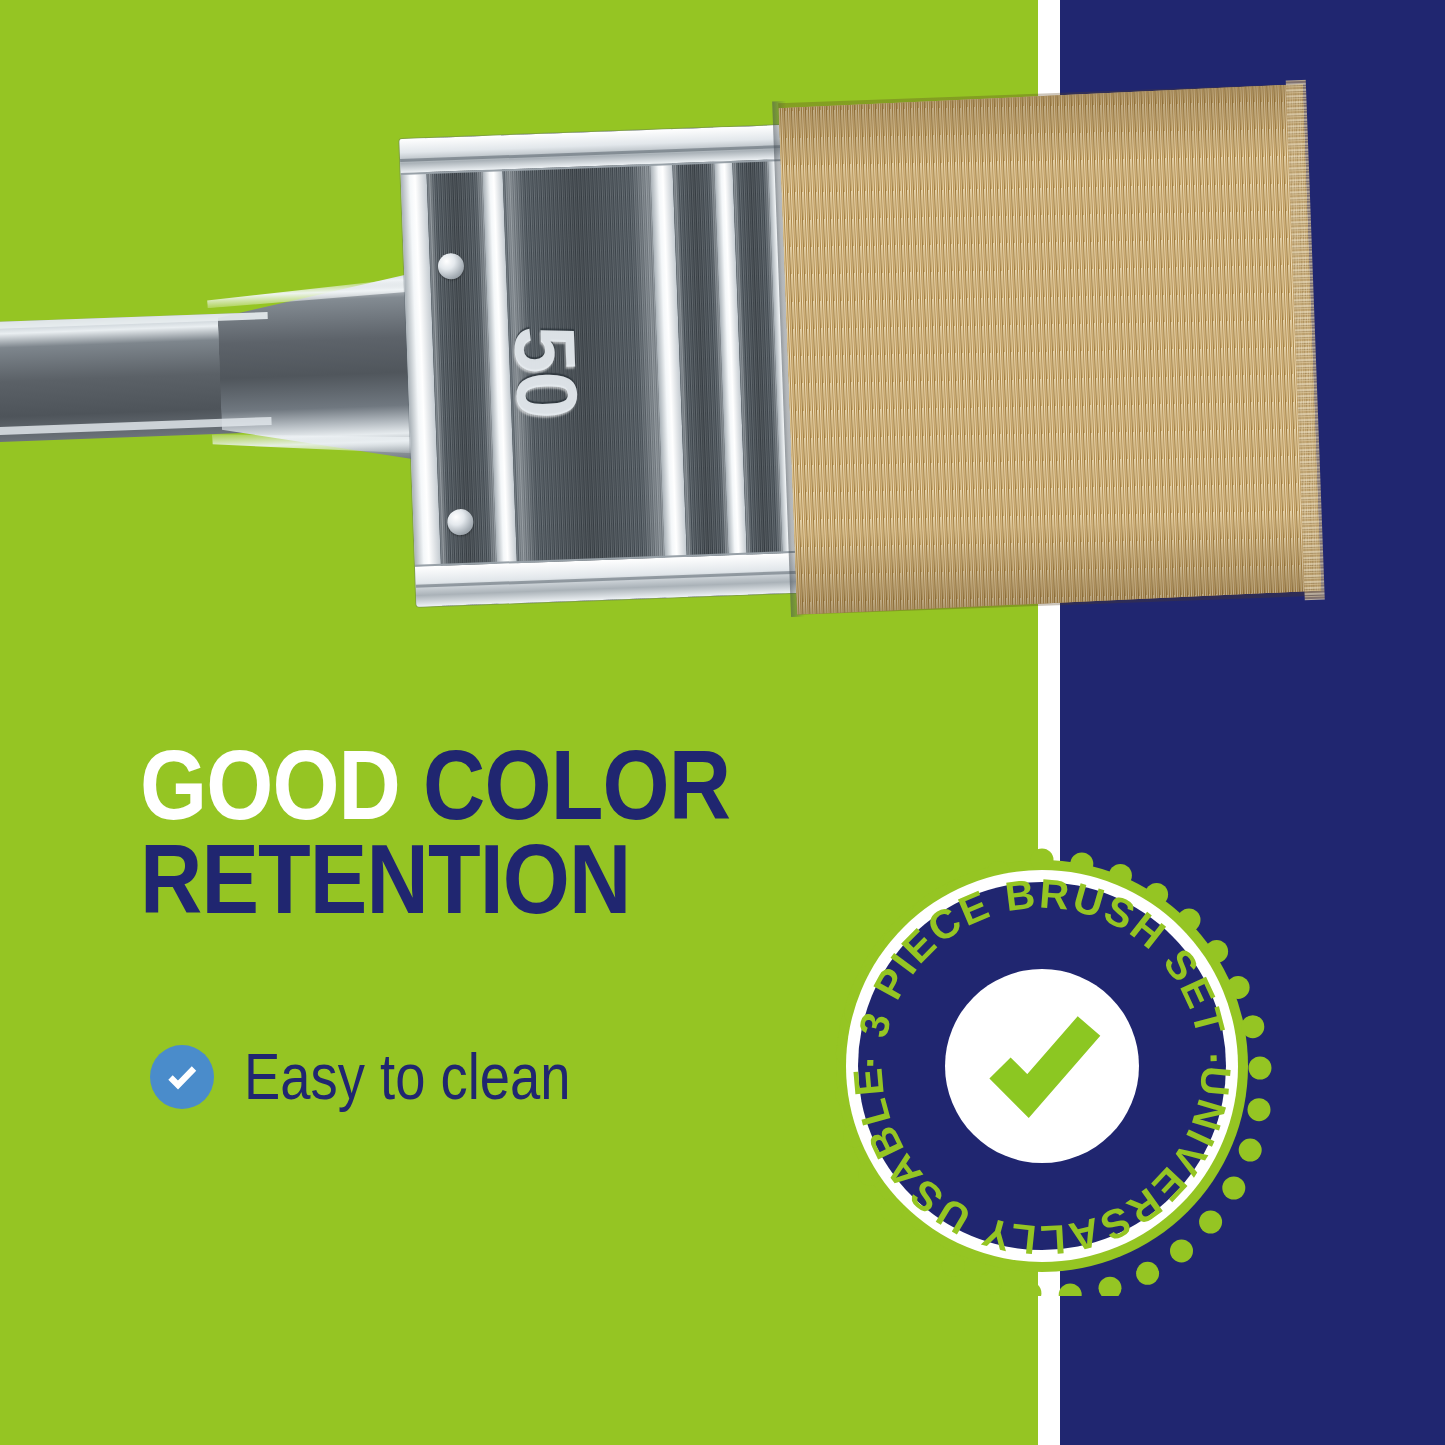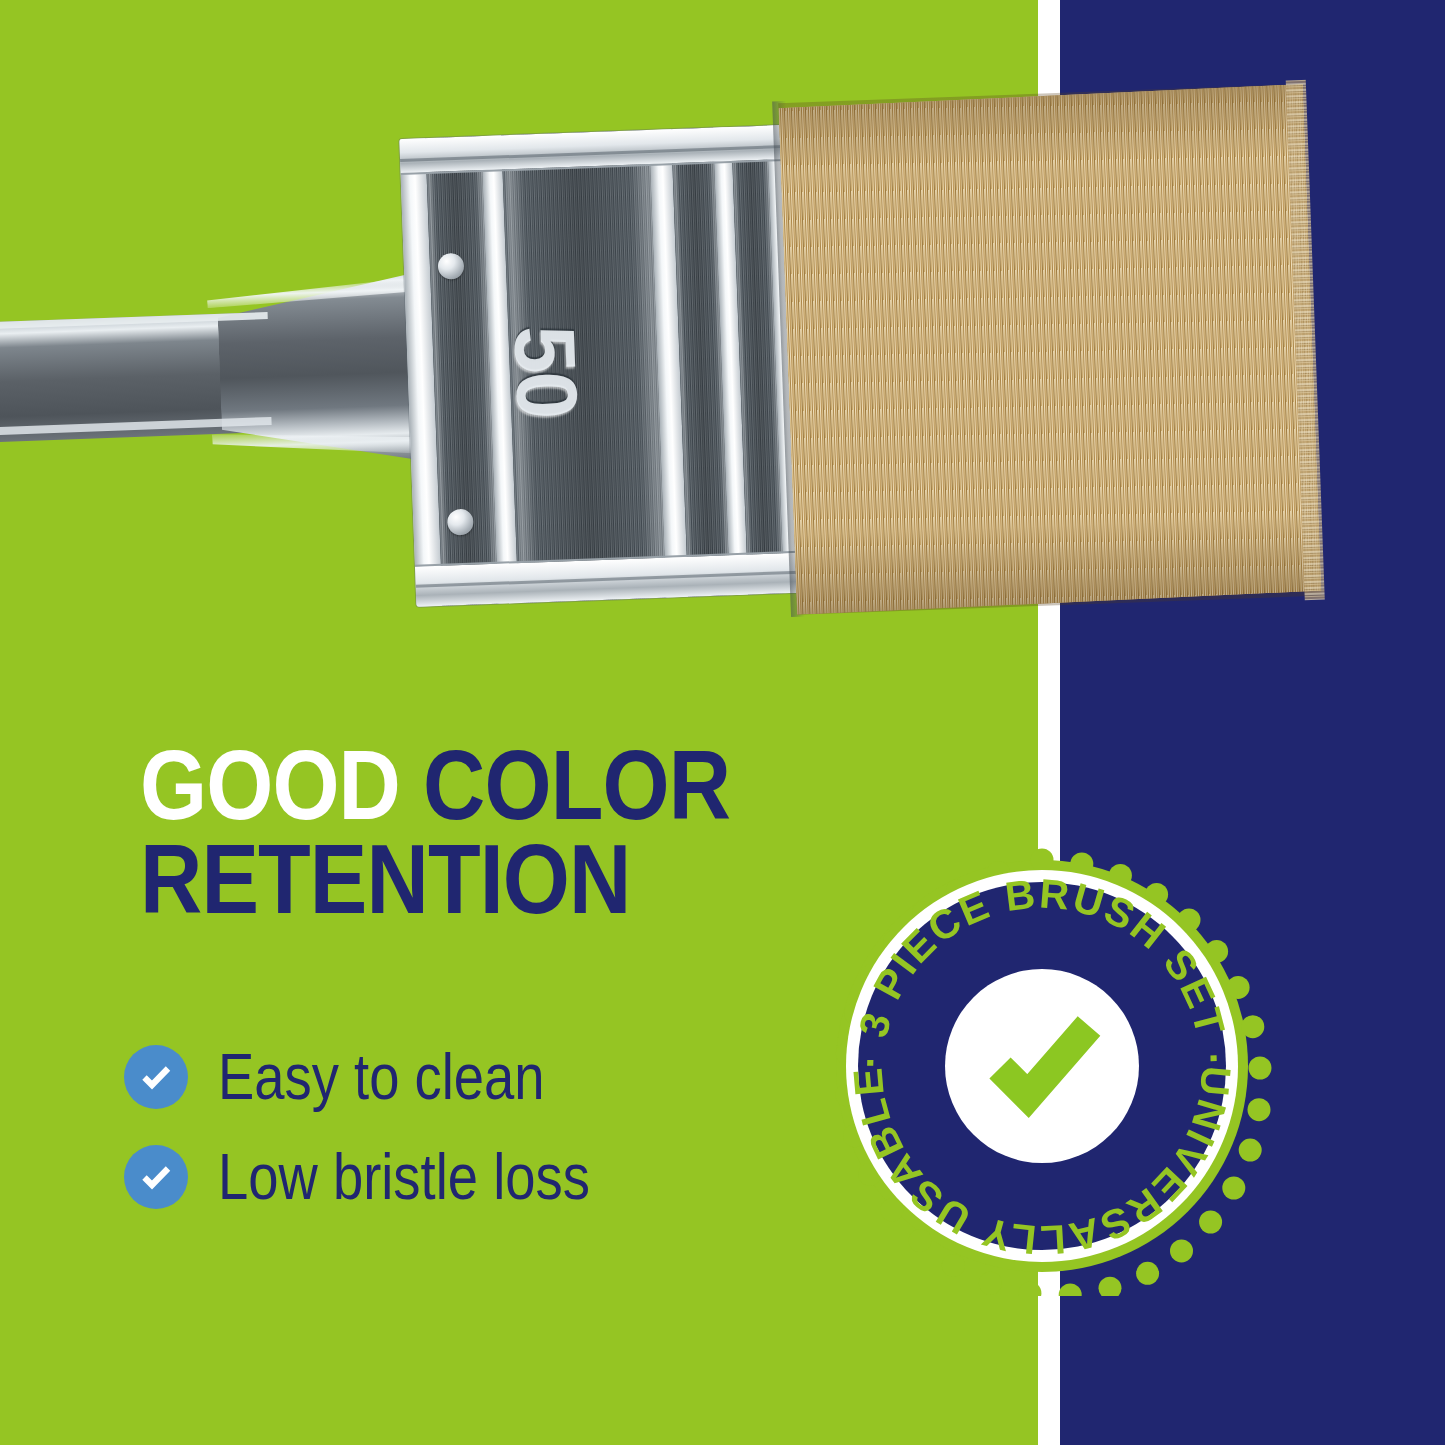--- a/index.html
+++ b/index.html
@@ -91,21 +91,21 @@
   
   .headline{position:absolute;left:140px;top:738px;width:820px;
       font-family:"Liberation Sans Narrow","Liberation Sans",sans-serif;
       font-weight:bold;font-size:98px;line-height:.96;letter-spacing:-1px;
       transform:scaleX(.88);transform-origin:left top;}
   .hl-line{white-space:nowrap;}
   .hl-white{color:#ffffff;}
   .hl-navy{color:#202670;}
 
   
-  .features{position:absolute;left:124px;top:1040px;width:800px;}
+  .features{position:absolute;left:150px;top:1040px;width:800px;}
   .feature{display:flex;align-items:center;margin-bottom:26px;}
   .check-circle{flex:0 0 auto;width:64px;height:64px;border-radius:50%;
       background:#4A8CCB;display:flex;align-items:center;justify-content:center;margin-right:30px;}
   .check-circle svg{width:36px;height:36px;display:block;}
   .feature-label{font-family:"Liberation Sans Narrow","Liberation Sans",sans-serif;
       font-size:64px;color:#202670;white-space:nowrap;
       transform:scaleX(.85);transform-origin:left center;}
 
   
   #badge{position:absolute;left:812px;top:836px;width:460px;height:460px;}
@@ -176,28 +176,20 @@
     <div class="feature">
       <span class="check-circle">
         <svg viewBox="0 0 36 36" aria-hidden="true">
           <path d="M6.5 18.5 L14 26 L30 9.5" fill="none" stroke="#ffffff" stroke-width="6.2" stroke-linecap="butt" stroke-linejoin="miter"></path>
         </svg>
       </span>
       <span class="feature-label">Easy to clean</span>
     </div>
 
 
-    <div class="feature">
-      <span class="check-circle">
-        <svg viewBox="0 0 36 36" aria-hidden="true">
-          <path d="M6.5 18.5 L14 26 L30 9.5" fill="none" stroke="#ffffff" stroke-width="6.2" stroke-linecap="butt" stroke-linejoin="miter"></path>
-        </svg>
-      </span>
-      <span class="feature-label">Low bristle loss</span>
-    </div>
   </div>
 
   <div id="badge">
     <svg viewBox="0 0 460 460" aria-hidden="true">
       <defs>
         <path id="arcTop" d="M 230,230 m -158,0 a 158,158 0 0 1 316,0" fill="none"></path>
         <path id="arcBottom" d="M 230,230 m 160,0 a 160,160 0 0 1 -320,0" fill="none"></path>
         <g id="scallopGroup">
 
           <circle cx="230" cy="230" r="208"></circle>

